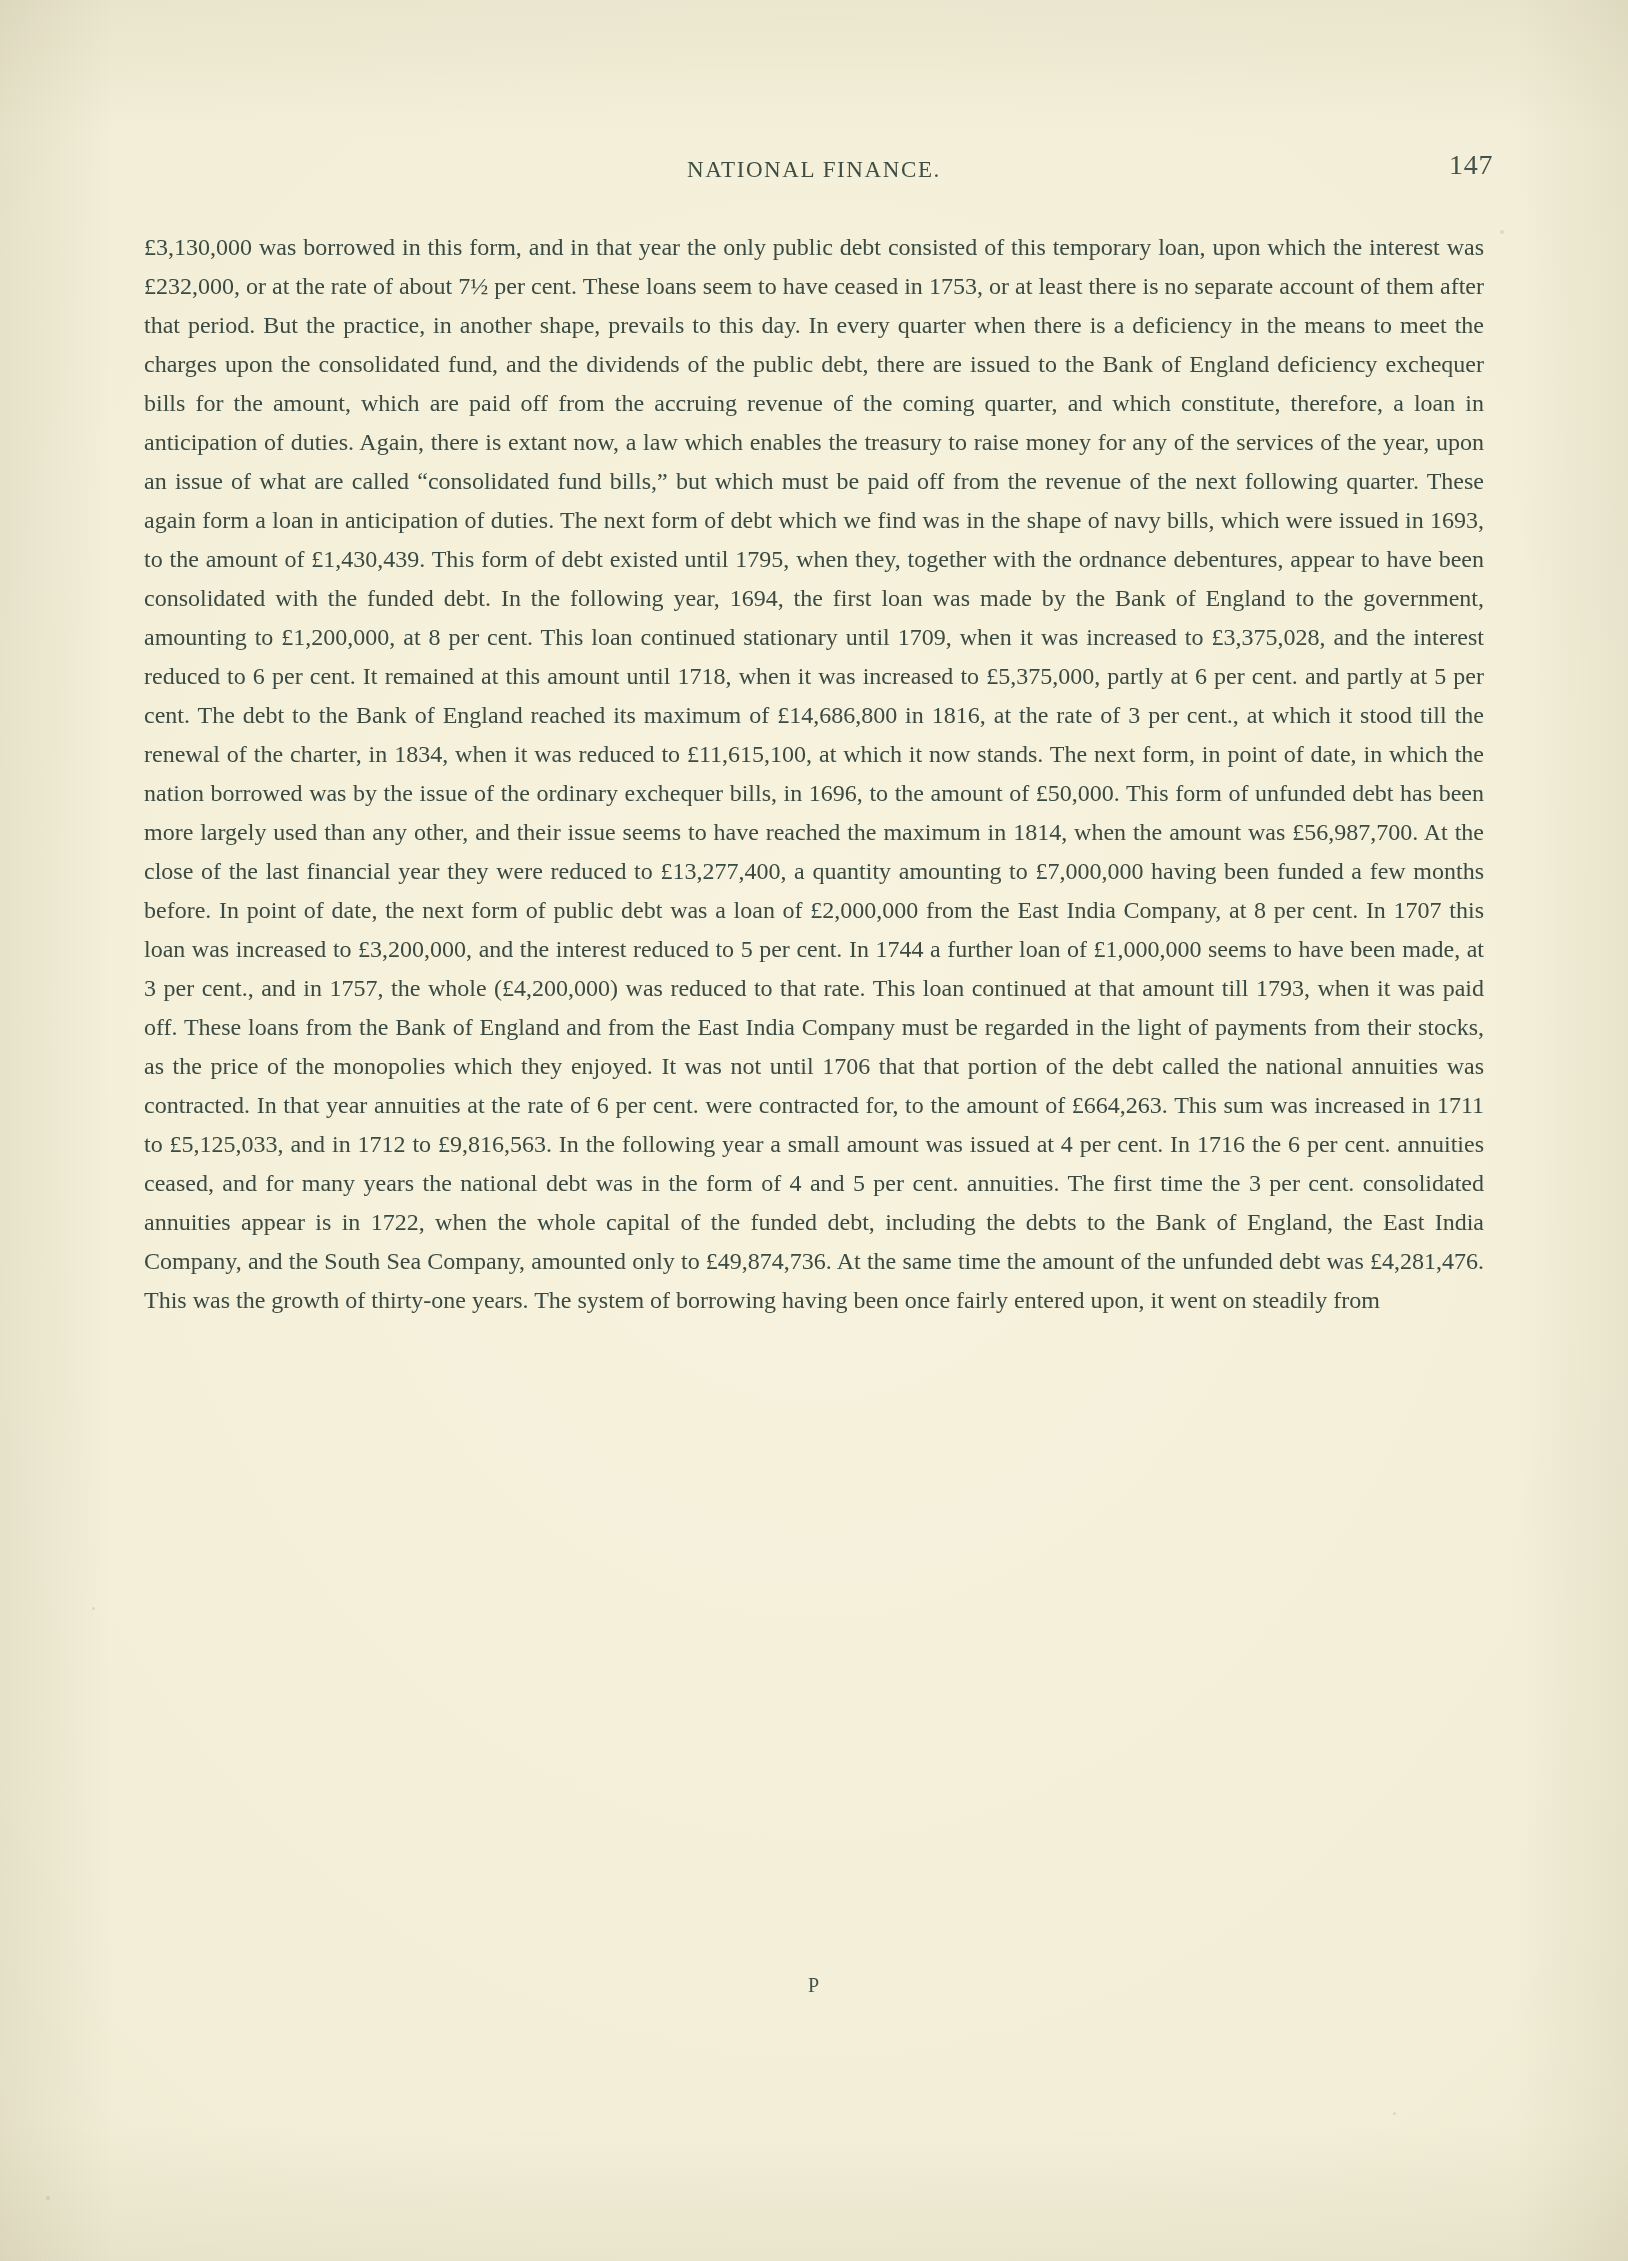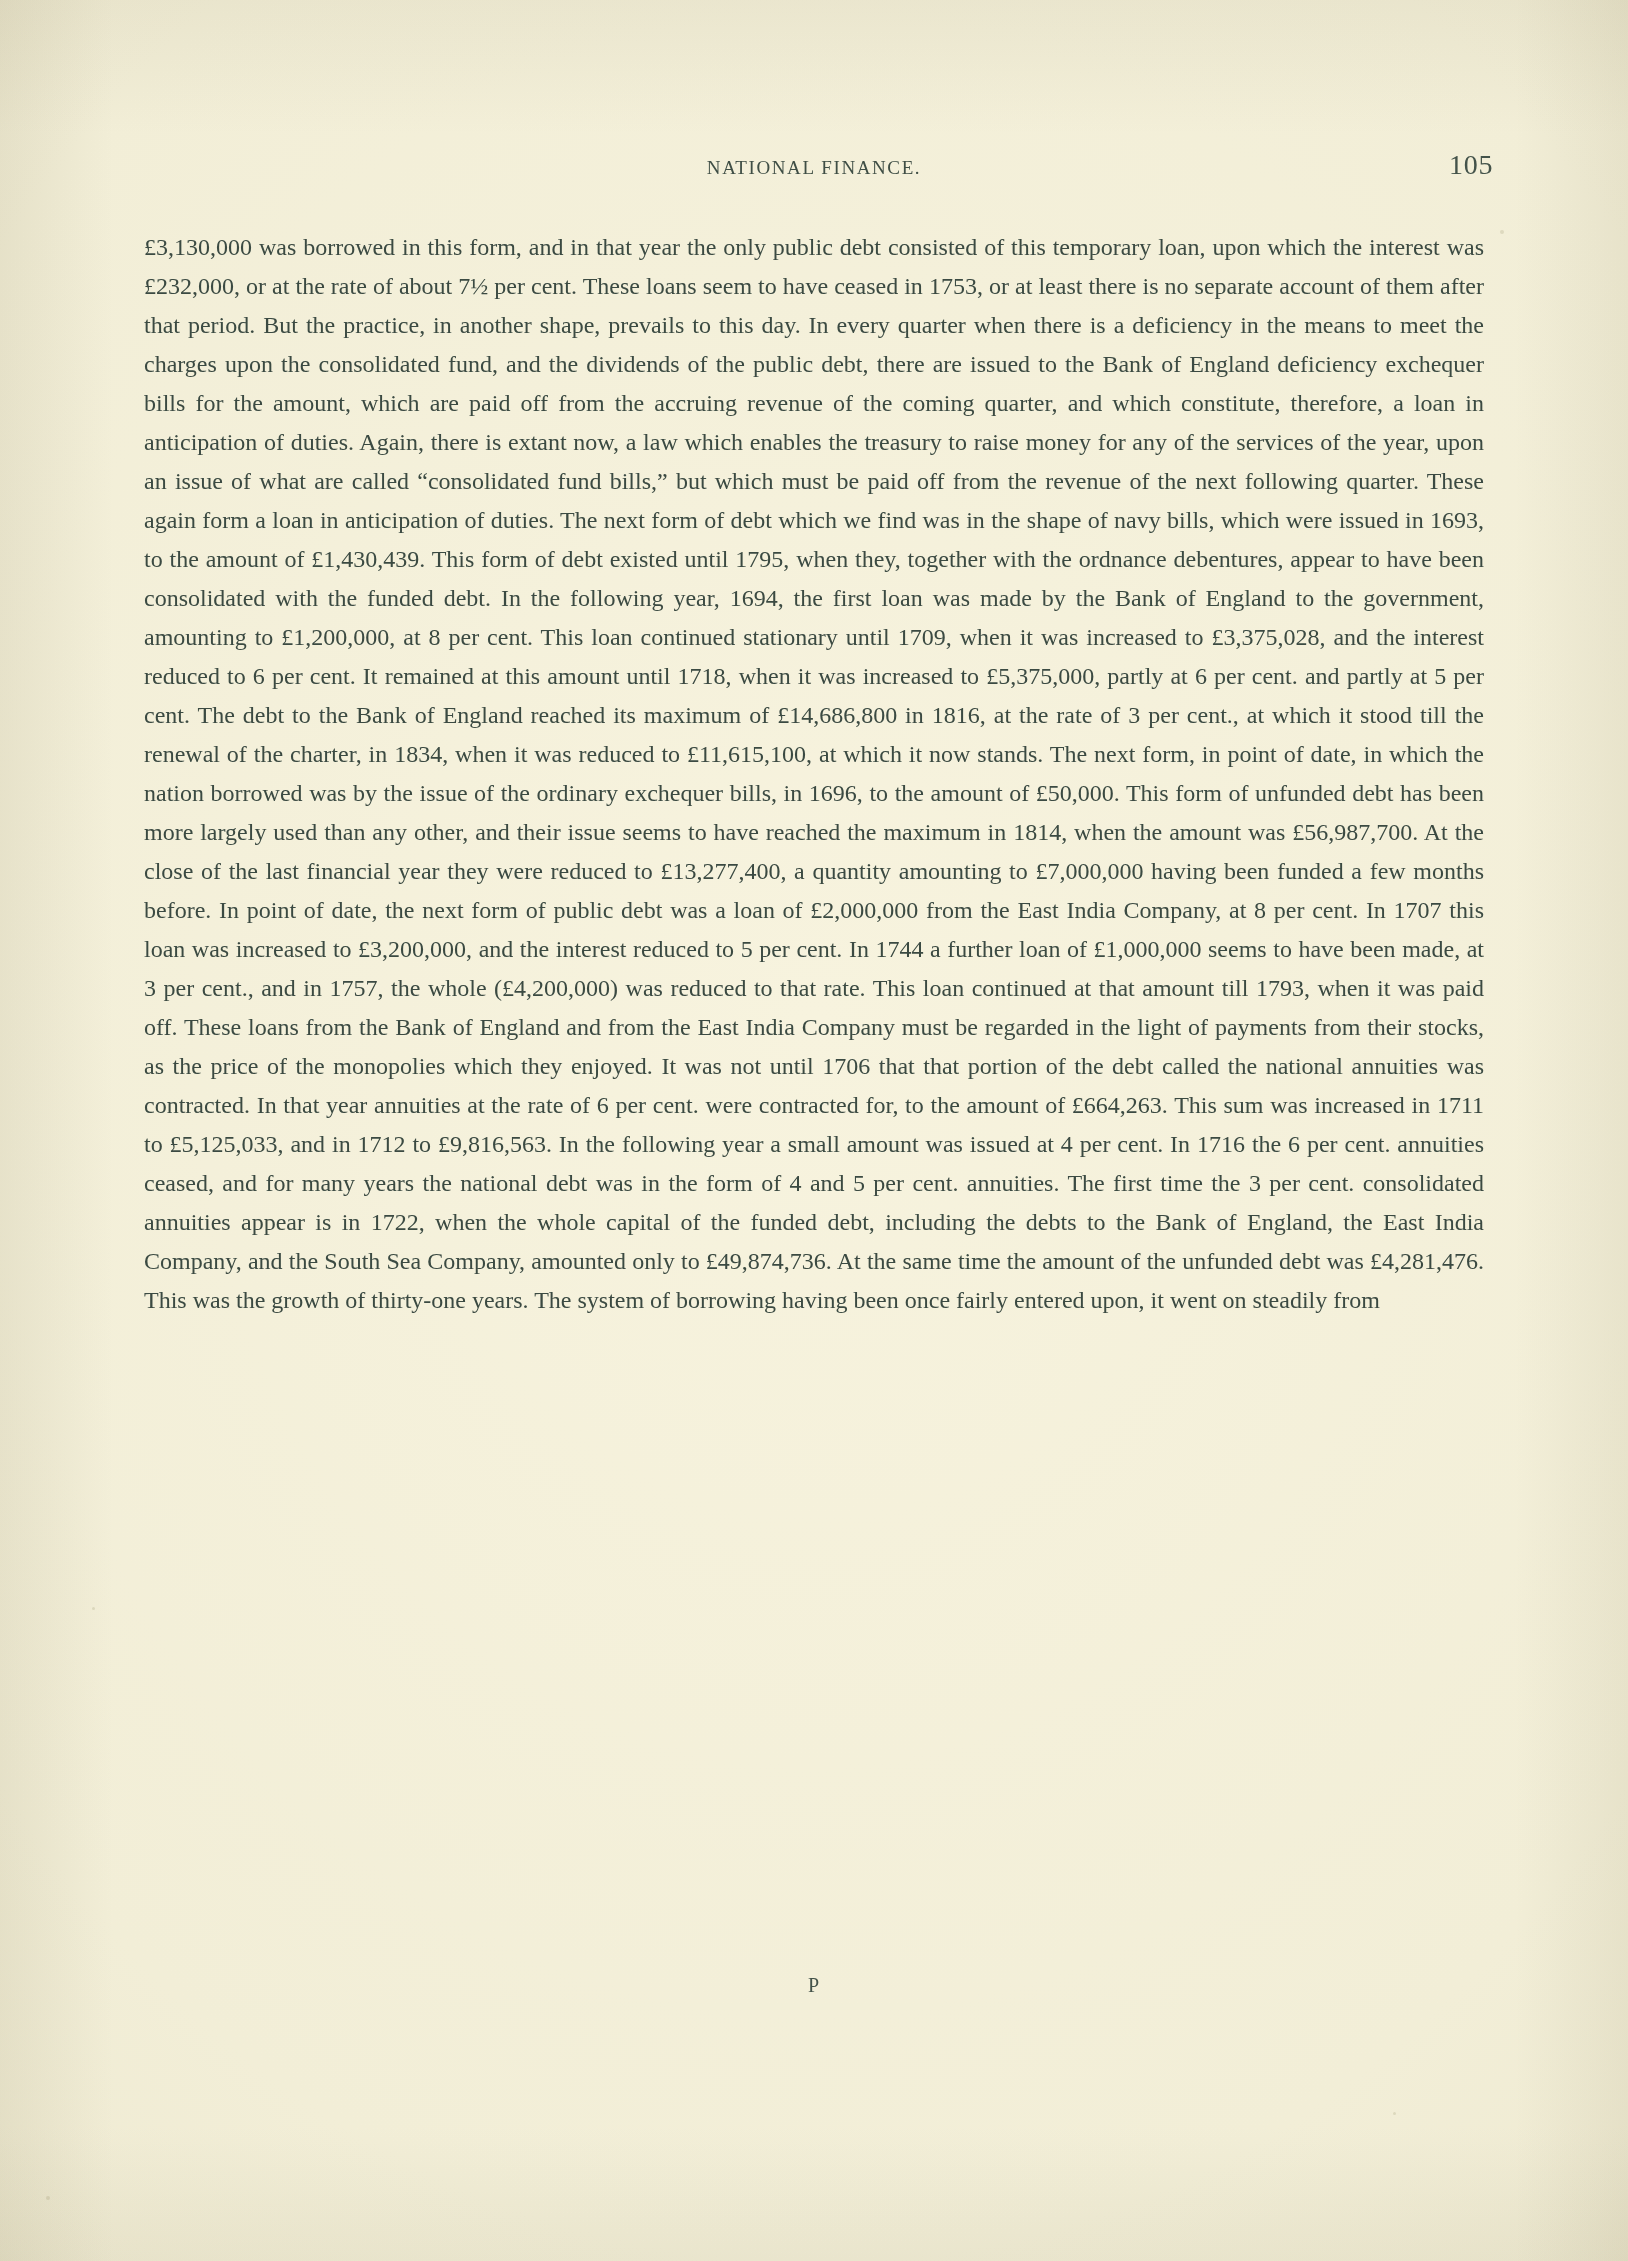--- a/index.html
+++ b/index.html
@@ -38,21 +38,21 @@
     position: absolute;
     left: 130px;
     right: 130px;
     top: 157px;
     height: 34px;
   }
   .running-head {
     position: absolute;
     left: 0; right: 0;
     text-align: center;
-    font-size: 19px;
+    font-size: 23px;
     letter-spacing: 1.6px;
     font-variant: small-caps;
     text-transform: uppercase;
     color: #3f4e45;
   }
   .folio {
     position: absolute;
     right: 4.6px;
     top: -7.7px;
     font-size: 28px;
@@ -93,21 +93,21 @@
 </style>
 </head>
 <body>
 
 <div class="page-bg"></div>
 
 <div class="content">
 
   <div class="header">
     <div class="running-head">National Finance.</div>
-    <div class="folio">105</div>
+    <div class="folio">147</div>
   </div>
 
   <div class="body-text">
     <p>£3,130,000 was borrowed in this form, and in that year the only public debt consisted of this temporary loan, upon which the interest was £232,000, or at the rate of about 7½ per cent. These loans seem to have ceased in 1753, or at least there is no separate account of them after that period. But the practice, in another shape, prevails to this day. In every quarter when there is a deficiency in the means to meet the charges upon the consolidated fund, and the dividends of the public debt, there are issued to the Bank of England deficiency exchequer bills for the amount, which are paid off from the accruing revenue of the coming quarter, and which constitute, therefore, a loan in anticipation of duties. Again, there is extant now, a law which enables the treasury to raise money for any of the services of the year, upon an issue of what are called “consolidated fund bills,” but which must be paid off from the revenue of the next following quarter. These again form a loan in anticipation of duties. The next form of debt which we find was in the shape of navy bills, which were issued in 1693, to the amount of £1,430,439. This form of debt existed until 1795, when they, together with the ordnance debentures, appear to have been consolidated with the funded debt. In the following year, 1694, the first loan was made by the Bank of England to the government, amounting to £1,200,000, at 8 per cent. This loan continued stationary until 1709, when it was increased to £3,375,028, and the interest reduced to 6 per cent. It remained at this amount until 1718, when it was increased to £5,375,000, partly at 6 per cent. and partly at 5 per cent. The debt to the Bank of England reached its maximum of £14,686,800 in 1816, at the rate of 3 per cent., at which it stood till the renewal of the charter, in 1834, when it was reduced to £11,615,100, at which it now stands. The next form, in point of date, in which the nation borrowed was by the issue of the ordinary exchequer bills, in 1696, to the amount of £50,000. This form of unfunded debt has been more largely used than any other, and their issue seems to have reached the maximum in 1814, when the amount was £56,987,700. At the close of the last financial year they were reduced to £13,277,400, a quantity amounting to £7,000,000 having been funded a few months before. In point of date, the next form of public debt was a loan of £2,000,000 from the East India Company, at 8 per cent. In 1707 this loan was increased to £3,200,000, and the interest reduced to 5 per cent. In 1744 a further loan of £1,000,000 seems to have been made, at 3 per cent., and in 1757, the whole (£4,200,000) was reduced to that rate. This loan continued at that amount till 1793, when it was paid off. These loans from the Bank of England and from the East India Company must be regarded in the light of payments from their stocks, as the price of the monopolies which they enjoyed. It was not until 1706 that that portion of the debt called the national annuities was contracted. In that year annuities at the rate of 6 per cent. were contracted for, to the amount of £664,263. This sum was increased in 1711 to £5,125,033, and in 1712 to £9,816,563. In the following year a small amount was issued at 4 per cent. In 1716 the 6 per cent. annuities ceased, and for many years the national debt was in the form of 4 and 5 per cent. annuities. The first time the 3 per cent. consolidated annuities appear is in 1722, when the whole capital of the funded debt, including the debts to the Bank of England, the East India Company, and the South Sea Company, amounted only to £49,874,736. At the same time the amount of the unfunded debt was £4,281,476. This was the growth of thirty-one years. The system of borrowing having been once fairly entered upon, it went on steadily from</p>
   </div>
 
   <div class="signature">P</div>
 
   <div class="speck" style="left:1500px; top:230px; width:3.8px; height:3.8px;"></div>
   <div class="speck" style="left:92px; top:1607px; width:3.1px; height:3.1px;"></div>

